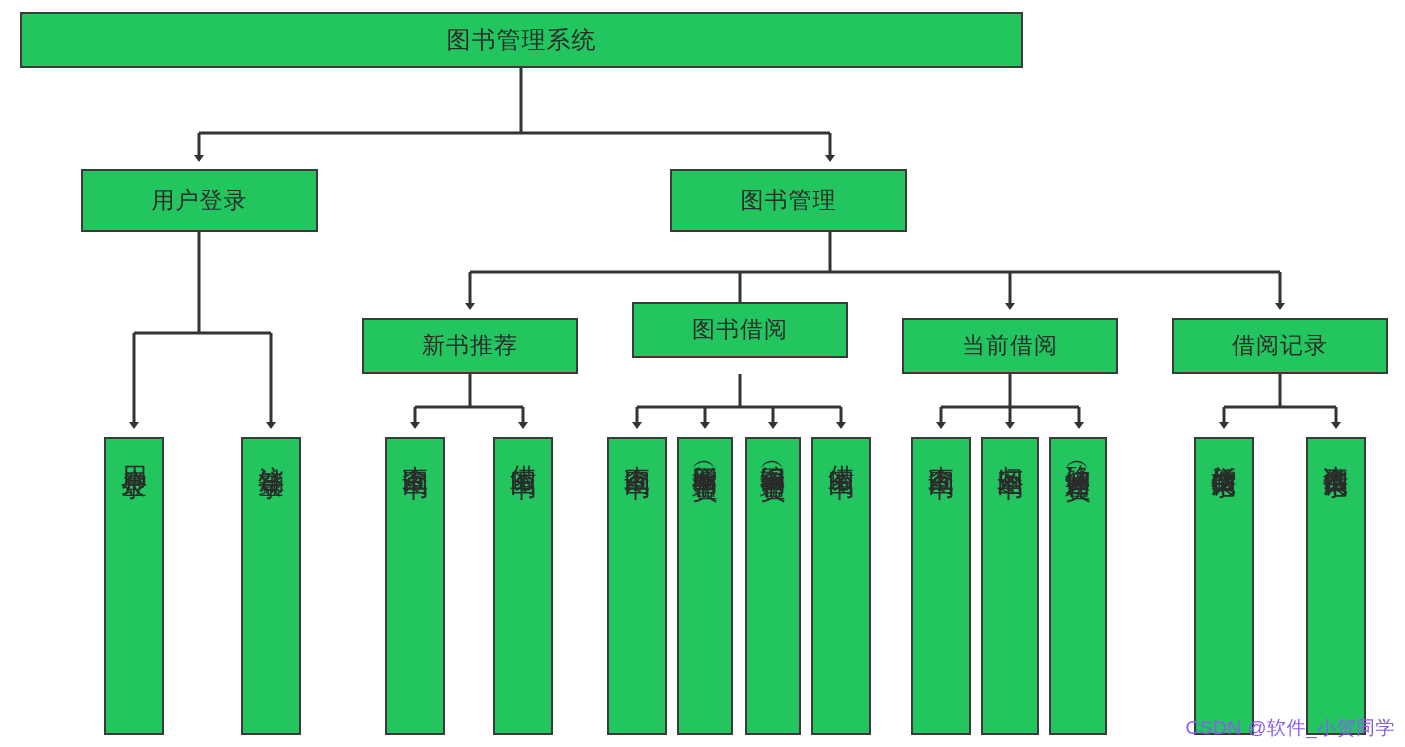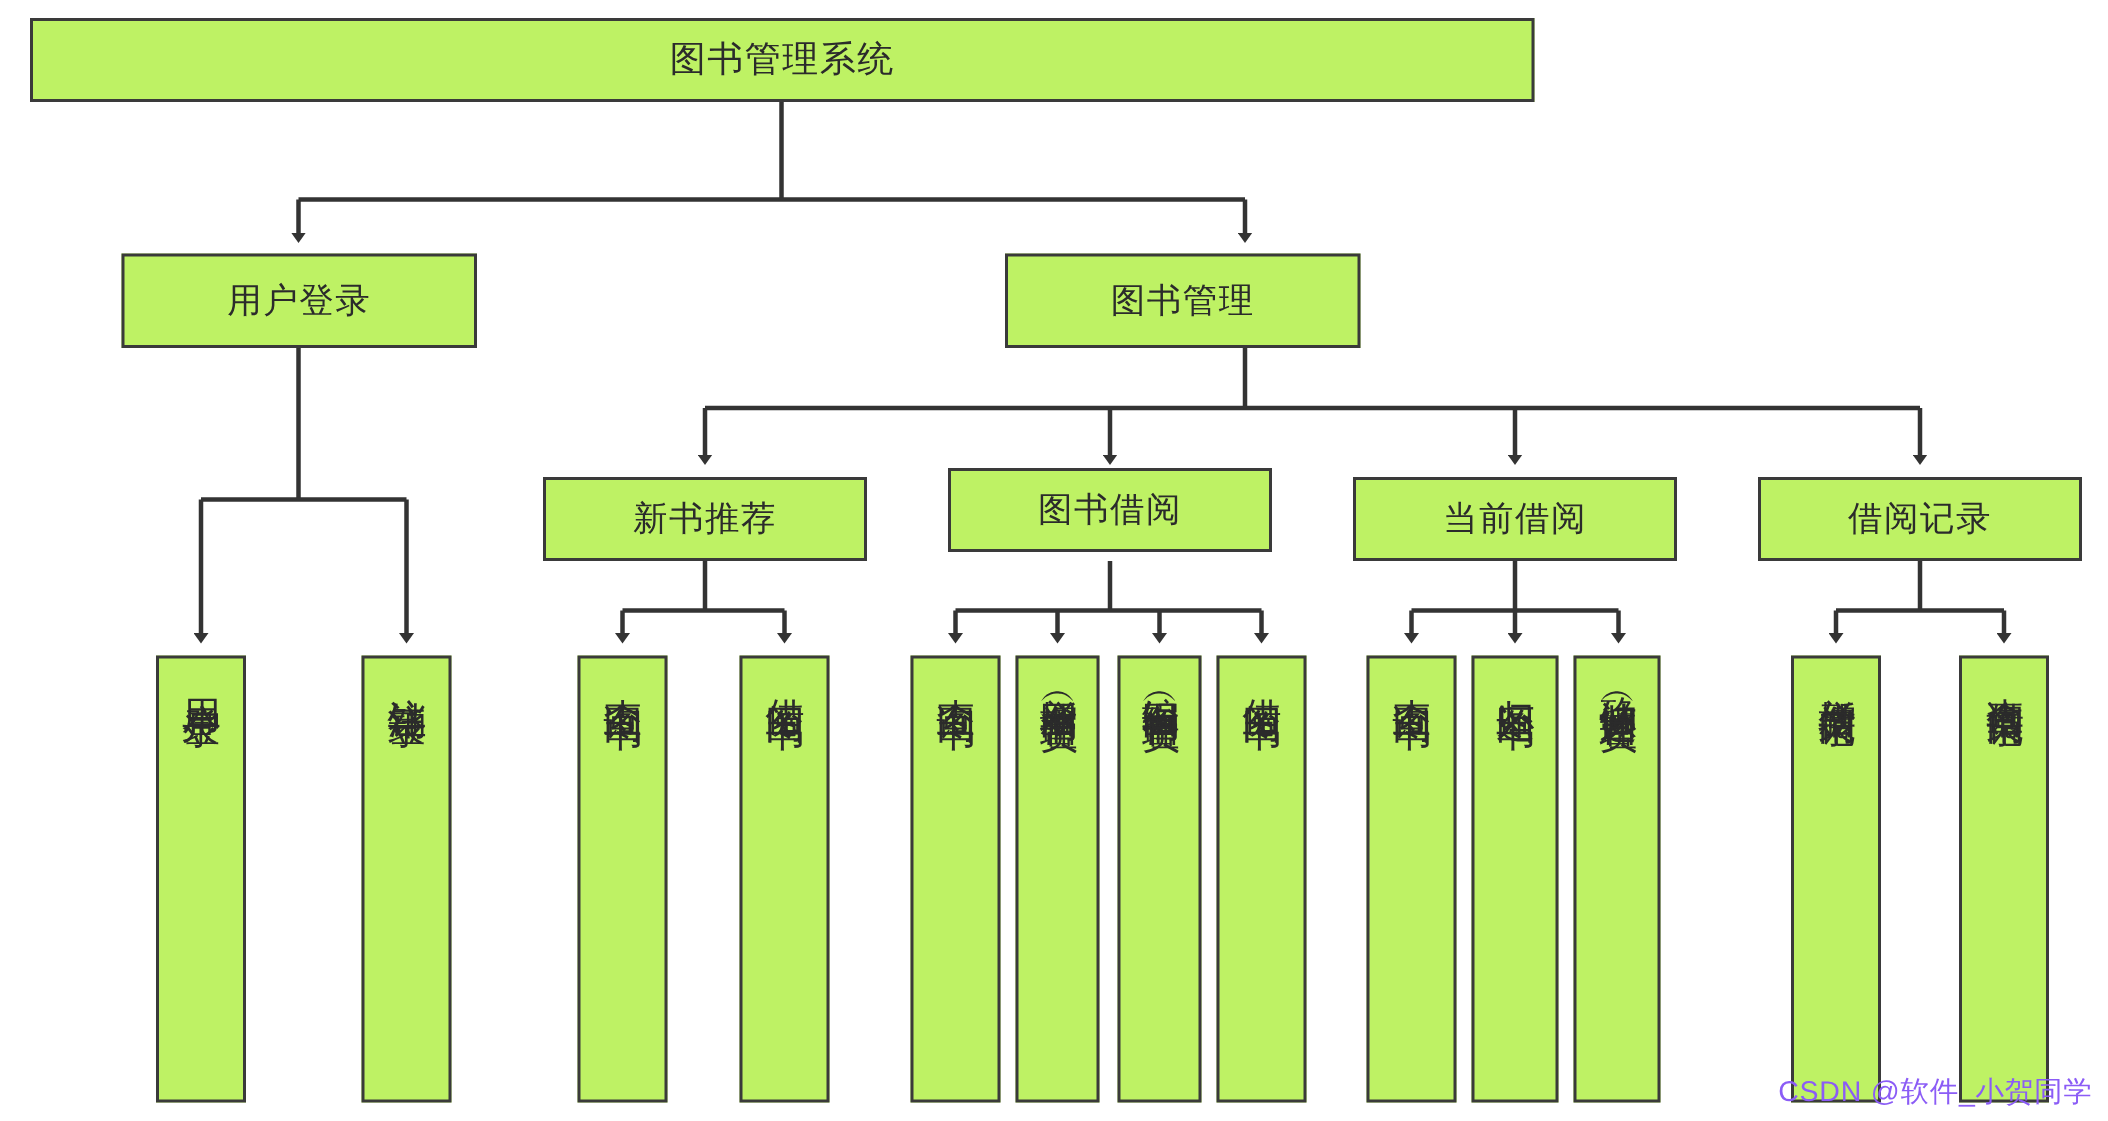--- a/index.html
+++ b/index.html
@@ -1,20 +1,20 @@
 <!DOCTYPE html>
 <html><head>
 <meta charset="utf-8">
 <style>
   html,body{margin:0;padding:0;background:#ffffff;}
   body{width:1405px;height:747px;font-family:"Liberation Sans","DejaVu Sans",sans-serif;overflow:hidden;}
   #canvas{position:relative;width:1405px;height:747px;background:#fff;}
   svg.edges{position:absolute;left:0;top:0;width:1405px;height:747px;pointer-events:none;}
 
-  .node{position:absolute;box-sizing:border-box;background:#bef264;border:2.5px solid #3a3a3a;
+  .node{position:absolute;box-sizing:border-box;background:#22c55e;border:2.5px solid #3a3a3a;
         display:flex;align-items:center;justify-content:center;color:#2b2b2b;}
   .node .lbl{display:block;text-align:center;}
 
   .node.horiz .lbl{font-size:23px;line-height:1.2;letter-spacing:1px;white-space:nowrap;}
   .node.root .lbl{font-size:24px;}
 
   .node.vert{padding:6px 2px;align-items:flex-start;}
   .node.vert .lbl{
      writing-mode:vertical-rl;text-orientation:upright;
      font-size:26px;line-height:1.22;letter-spacing:3px;
@@ -87,21 +87,21 @@
   <div class="node horiz" style="left:81px;top:169px;width:237px;height:63px;">
     <span class="lbl">用户登录</span>
   </div>
   <div class="node horiz" style="left:670px;top:169px;width:237px;height:63px;">
     <span class="lbl">图书管理</span>
   </div>
 
   <div class="node horiz" style="left:362px;top:318px;width:216px;height:56px;">
     <span class="lbl">新书推荐</span>
   </div>
-  <div class="node horiz" style="left:632px;top:312px;width:216px;height:56px;">
+  <div class="node horiz" style="left:632px;top:302px;width:216px;height:56px;">
     <span class="lbl">图书借阅</span>
   </div>
   <div class="node horiz" style="left:902px;top:318px;width:216px;height:56px;font-family:Liberation Serif, serif;">
     <span class="lbl">当前借阅</span>
   </div>
   <div class="node horiz" style="left:1172px;top:318px;width:216px;height:56px;">
     <span class="lbl">借阅记录</span>
   </div>
 
   <div class="node vert" style="left:104px;top:437px;width:60px;height:298px;">

